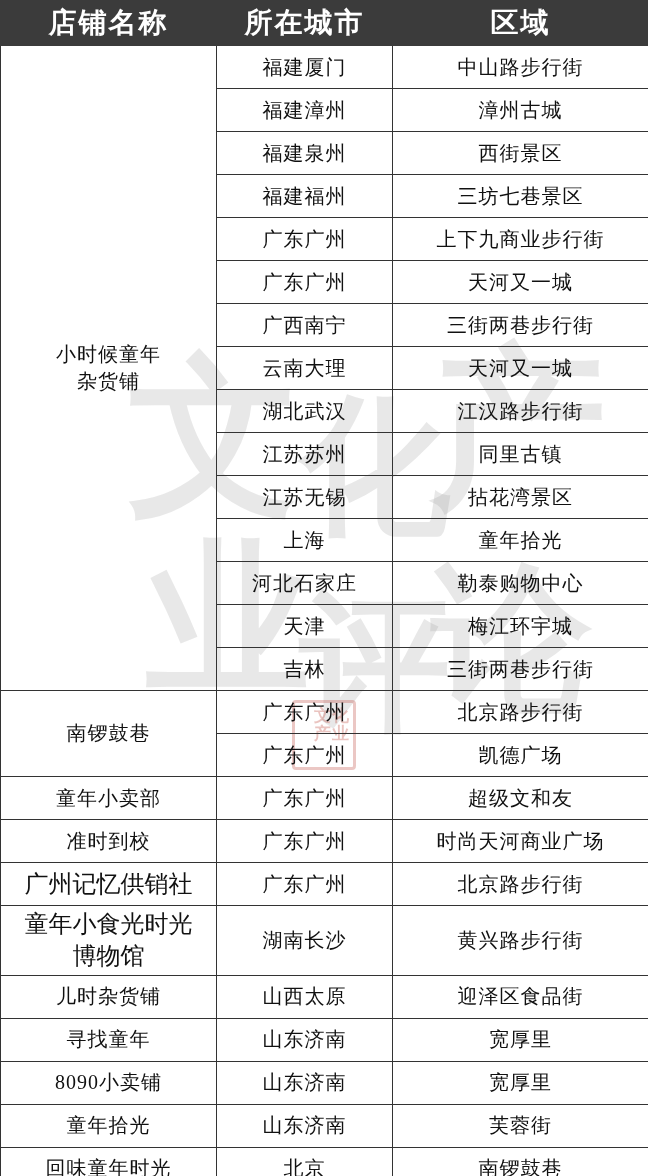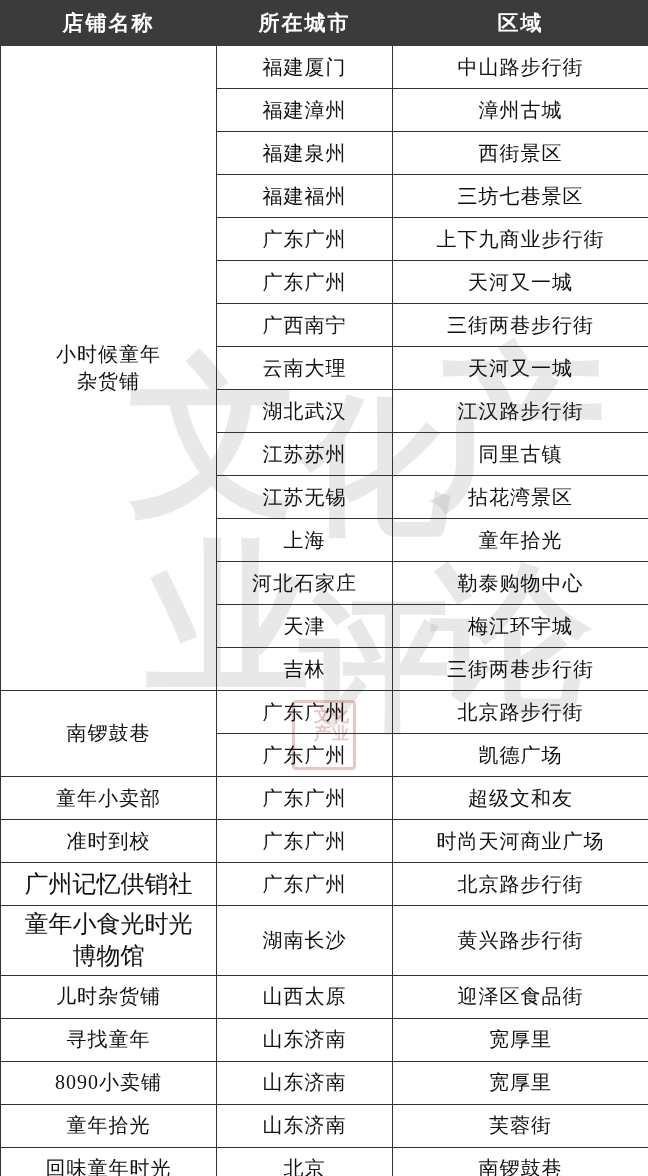--- a/index.html
+++ b/index.html
@@ -50,21 +50,21 @@
     width: 648px;
     table-layout: fixed;
     background: transparent;
   }
   col.c1 { width: 216px; }
   col.c2 { width: 176px; }
   col.c3 { width: 256px; }
   thead th {
     background: #3b3b3b;
     color: #ffffff;
-    font-size: 21px;
+    font-size: 28px;
     font-weight: bold;
     letter-spacing: 2px;
     height: 42px;
     border: 1px solid #3b3b3b;
     text-align: center;
     vertical-align: middle;
     margin-left: 27px;
   }
   tbody td {
     border: 1px solid #333333;

